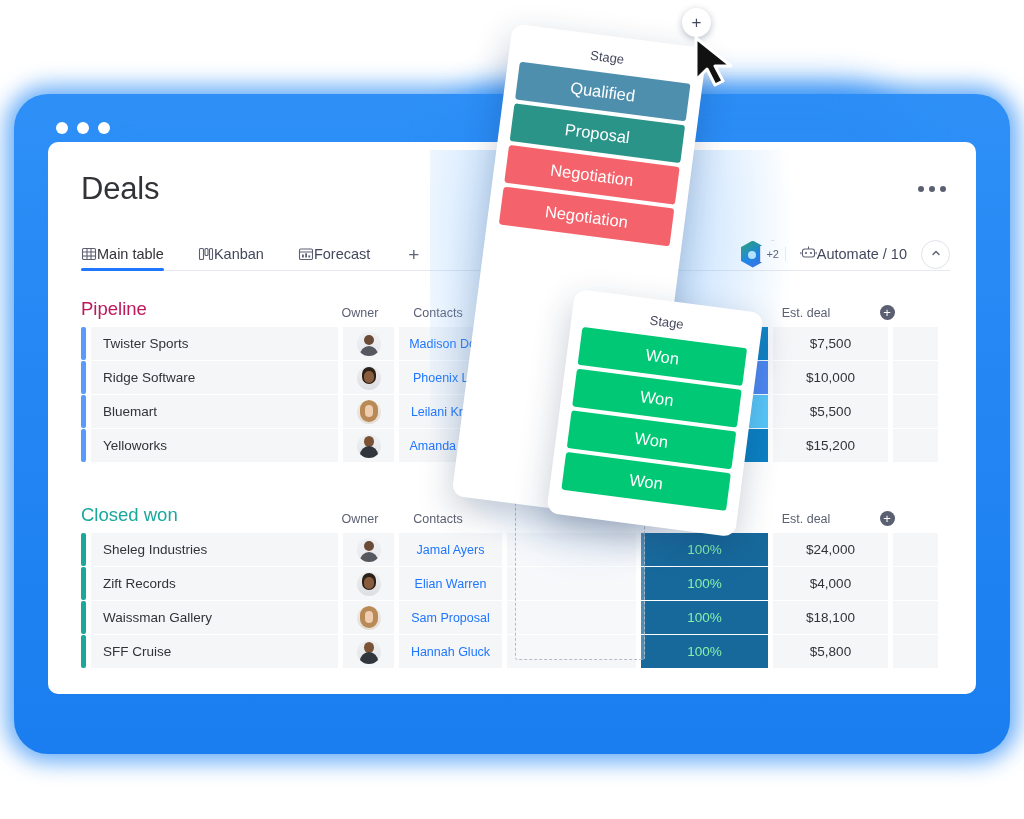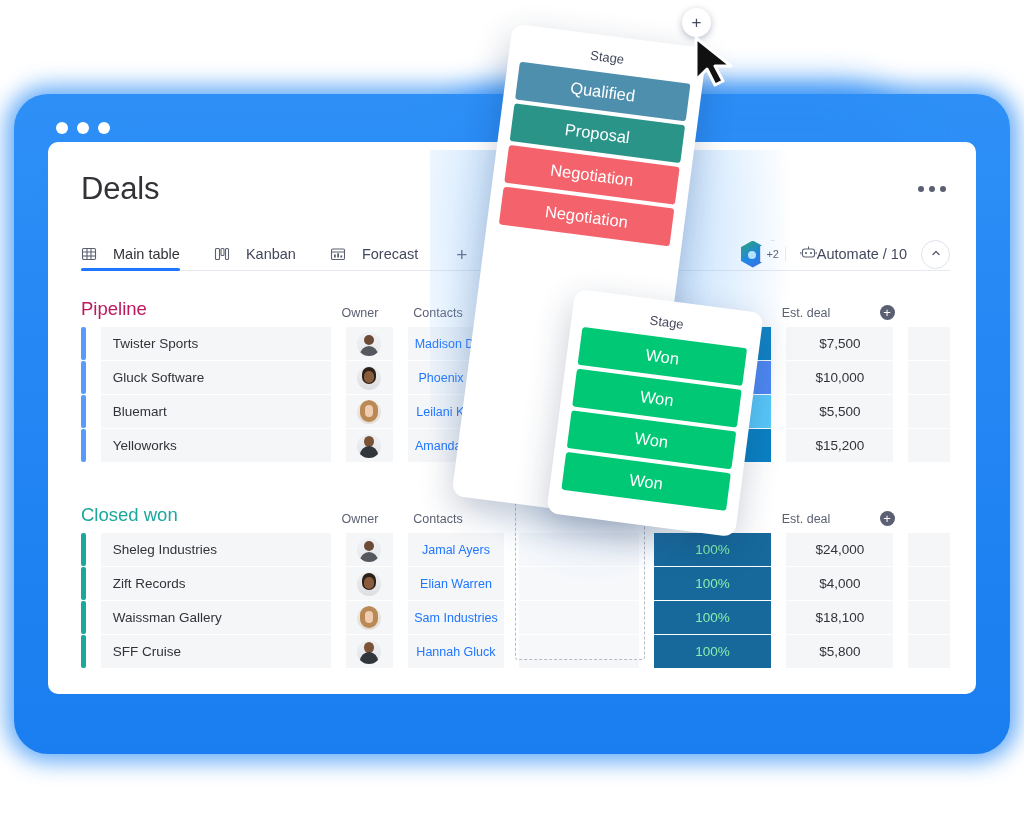--- a/index.html
+++ b/index.html
@@ -96,21 +96,21 @@
   .tabbar {
     position: absolute;
     left: 33px; top: 96px;
     right: 26px;
     height: 32px;
     display: flex;
     align-items: center;
     border-bottom: 1px solid #e6e9ef;
   }
   .tab {
-    display: flex; align-items: center; gap: 16px;
+    display: flex; align-items: center; gap: 0;
     height: 31px;
     margin-right: 34px;
     font-size: 14.5px;
     color: #44485c;
     position: relative;
     cursor: pointer;
   }
   .tab.active { color: #323338; }
   .tab.active::after {
     content: "";
@@ -209,21 +209,21 @@
     align-items: stretch;
     height: 33px;
     margin-bottom: 1px;
   }
   .bar { width: 5px; border-radius: 2px; }
   .g-pipeline .bar { background: #579bfc; }
   .g-closed   .bar { background: #1aa89b; }
 
   .cell {
     background: #f5f6f8;
-    margin-left: 15px;
+    margin-left: 5px;
     display: flex;
     align-items: center;
     justify-content: center;
     font-size: 13.5px;
     color: #323338;
   }
   .cell.name {
     width: 247px;
     justify-content: flex-start;
     padding-left: 12px;
@@ -453,21 +453,21 @@
             <div class="cell contact">Madison Doyle</div>
             <div class="cell blank"></div>
             <div class="cell prob">
               <div class="prob-fill" style="background: rgb(11, 129, 196);"></div>
             </div>
             <div class="cell deal">$7,500</div>
             <div class="cell tail"></div>
           </div>
           <div class="row">
             <div class="bar"></div>
-            <div class="cell name">Gluck Software</div>
+            <div class="cell name">Ridge Software</div>
             <div class="cell owner">
               <div class="av av-b"></div>
             </div>
             <div class="cell contact">Phoenix Levy</div>
             <div class="cell blank"></div>
             <div class="cell prob">
               <div class="prob-fill" style="background: rgb(77, 136, 245);"></div>
             </div>
             <div class="cell deal">$10,000</div>
             <div class="cell tail"></div>
@@ -545,21 +545,21 @@
             </div>
             <div class="cell deal">$4,000</div>
             <div class="cell tail"></div>
           </div>
           <div class="row">
             <div class="bar"></div>
             <div class="cell name">Waissman Gallery</div>
             <div class="cell owner">
               <div class="av av-c"></div>
             </div>
-            <div class="cell contact">Sam Industries</div>
+            <div class="cell contact">Sam Proposal</div>
             <div class="cell blank"></div>
             <div class="cell prob">
               <div class="prob-fill" style="background: rgb(23, 105, 156);">100%</div>
             </div>
             <div class="cell deal">$18,100</div>
             <div class="cell tail"></div>
           </div>
           <div class="row">
             <div class="bar"></div>
             <div class="cell name">SFF Cruise</div>

